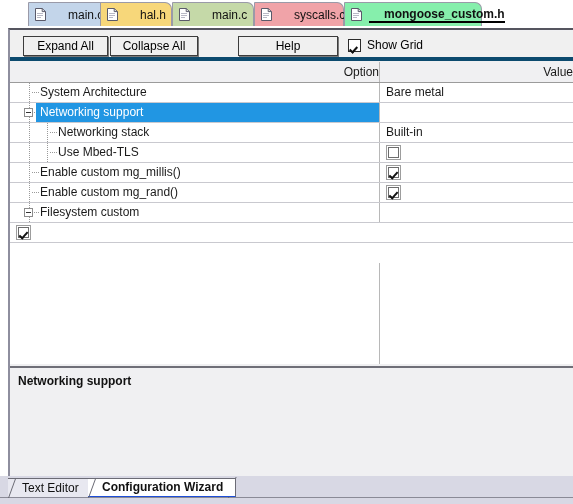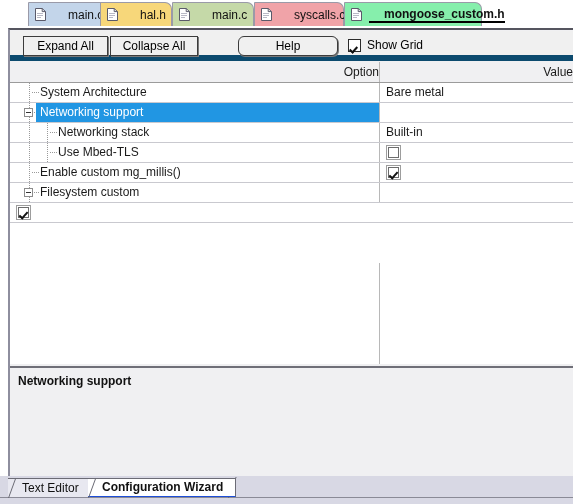--- a/index.html
+++ b/index.html
@@ -64,41 +64,41 @@
     border-top: 2px solid #55555f;
     background: #f0f0f2;
   }
 
   
   #toolbar {
     position: absolute;
     left: 10px; top: 31px;
     width: 563px; height: 30px;
     background: #f0f0f0;
-    border-bottom: 6px solid #0c4a6e;
+    border-bottom: 4px solid #0c4a6e;
     box-sizing: border-box;
   }
   .tbtn {
     position: absolute;
     top: 5px;
     height: 20px;
     box-sizing: border-box;
     background: #f0f0f0;
     border: 1px solid #3c3c3c;
     box-shadow: 1px 1px 0 #7a7a7a;
     font-family: "Liberation Sans", sans-serif;
     font-size: 12px;
     color: #000;
     text-align: center;
     line-height: 18px;
     cursor: default;
   }
   #btn-expand  { left: 13px;  width: 85px; }
   #btn-collapse{ left: 100px; width: 88px; }
-  #btn-help    { left: 228px; width: 100px; border-radius: 6px; }
+  #btn-help    { left: 228px; width: 100px; }
 
   #showgrid-wrap {
     position: absolute;
     left: 338px; top: 7px;
     display: flex; align-items: center;
     font-size: 12px;
   }
   .cbx {
     width: 13px; height: 13px;
     box-sizing: border-box;
@@ -468,20 +468,32 @@
         <div class="gcell-val">
           <div class="vcbx checked">
             <div class="inner"></div>
           </div>
         </div>
       </div>
       <div class="grow">
         <div class="gcell-opt">
           <div class="vdot" style="left: 19px;"></div>
           <div class="hdot" style="left: 22px; width: 8px;"></div>
+          <div class="tlabel" style="left: 30px;">Enable custom mg_rand()</div>
+        </div>
+        <div class="gcell-val">
+          <div class="vcbx checked">
+            <div class="inner"></div>
+          </div>
+        </div>
+      </div>
+      <div class="grow">
+        <div class="gcell-opt">
+          <div class="vdot" style="left: 19px;"></div>
+          <div class="hdot" style="left: 22px; width: 8px;"></div>
           <div class="expander" style="left: 14px;"></div>
           <div class="tlabel" style="left: 30px;">Filesystem custom</div>
         </div>
         <div class="gcell-val"></div>
       </div>
       <div class="grow">
         <div class="gcell-val">
           <div class="vcbx checked">
             <div class="inner"></div>
           </div>

